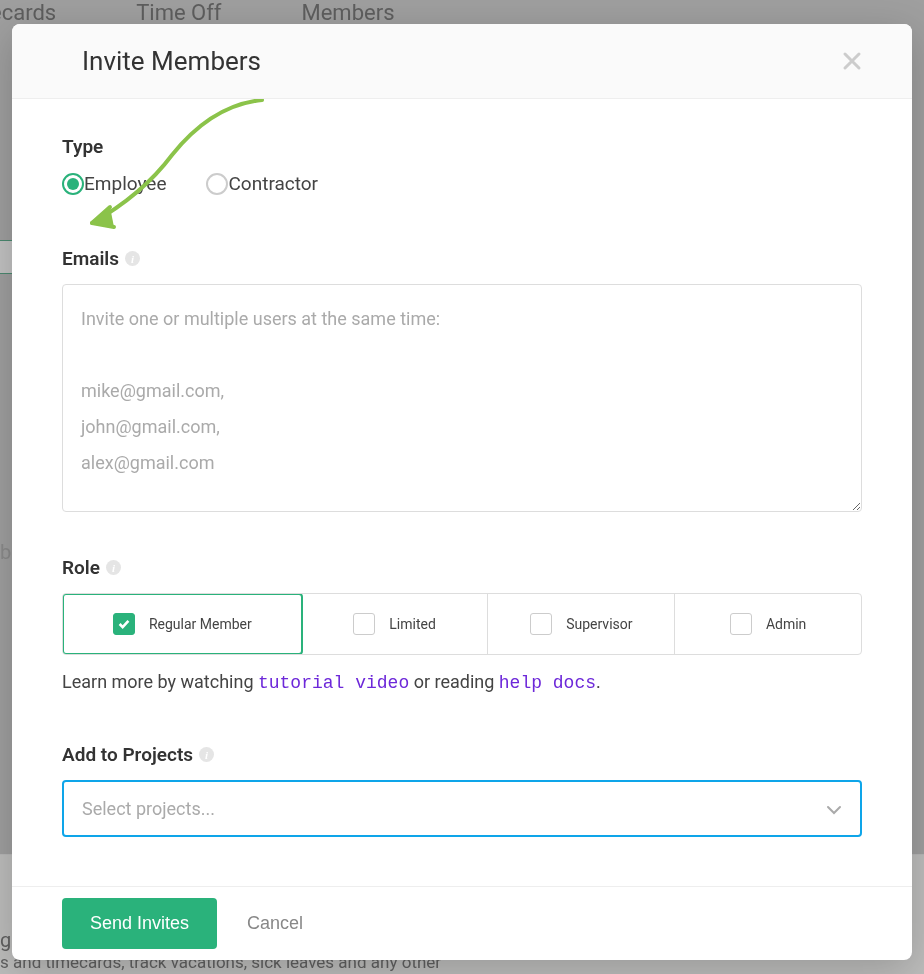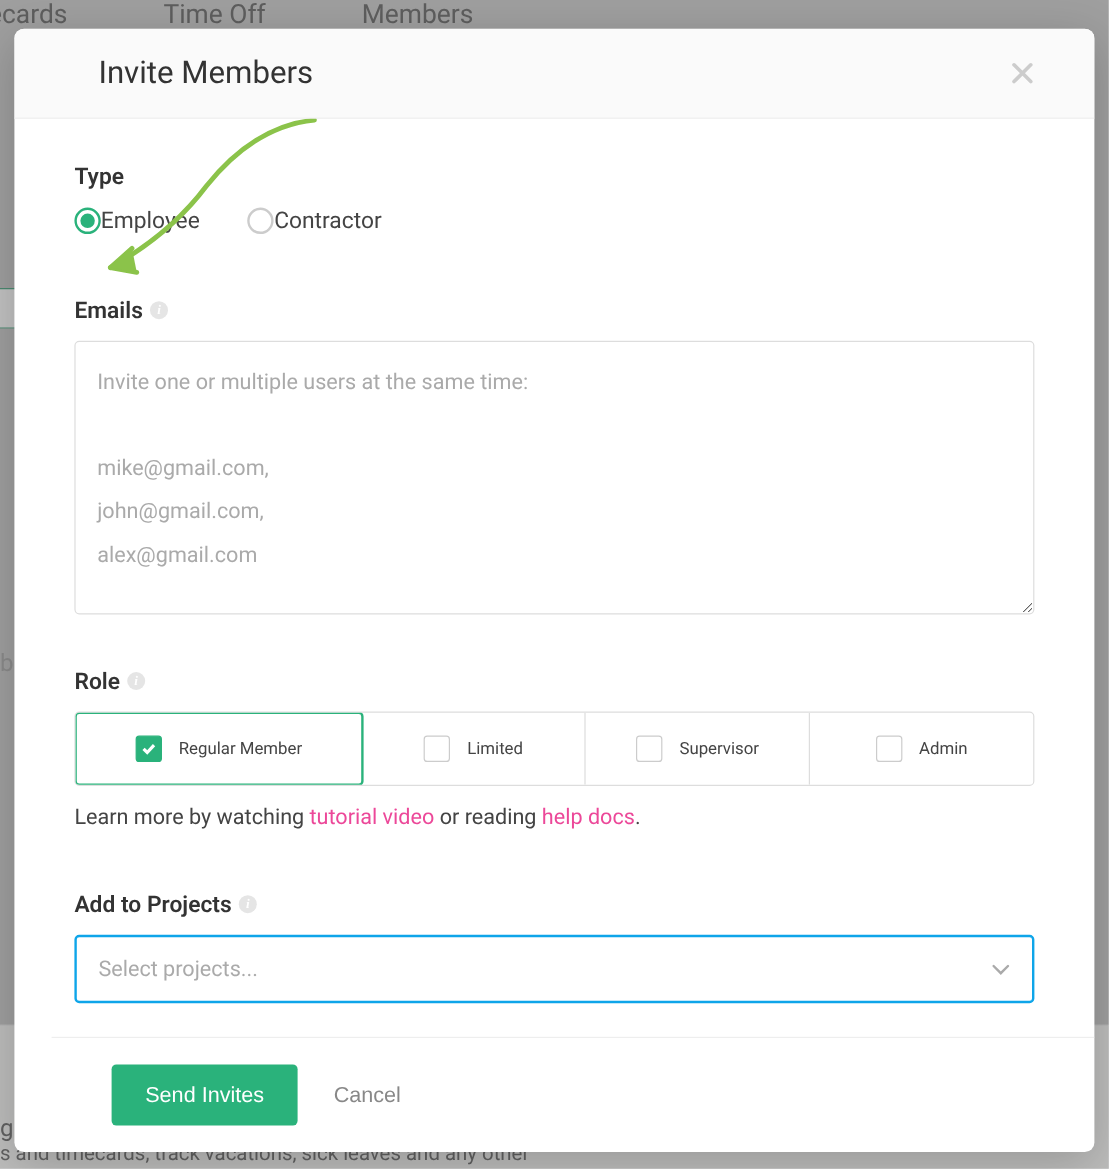--- a/index.html
+++ b/index.html
@@ -244,22 +244,23 @@
       stroke-width: 3;
       fill: none;
     }
     .help-line {
       font-size: 18px;
       color: #444;
       margin-top: 16px;
       margin-bottom: 50px;
     }
     .help-line a {
-      color: #ec4899;
+      color: #6d28d9;
       text-decoration: none;
+      font-family: Liberation Mono, monospace;
     }
     .projects-section {
       margin-bottom: 20px;
     }
     .select-box {
       width: 100%;
       border: 2px solid #0ea5e9;
       border-radius: 4px;
       padding: 16px 18px;
       font-size: 18px;
@@ -269,25 +270,24 @@
       justify-content: space-between;
       cursor: pointer;
     }
     .chevron-down {
       width: 16px;
       height: 16px;
       color: #aaa;
     }
     .modal-footer {
       border-top: 1px solid #eee;
-      padding: 22px 50px;
+      padding: 11px 50px;
       display: flex;
       gap: 30px;
       align-items: center;
-      margin-left: 31px;
     }
     .btn-primary {
       background: #2ab27b;
       color: #fff;
       border: none;
       border-radius: 4px;
       padding: 15px 28px;
       font-size: 18px;
       cursor: pointer;
     }

